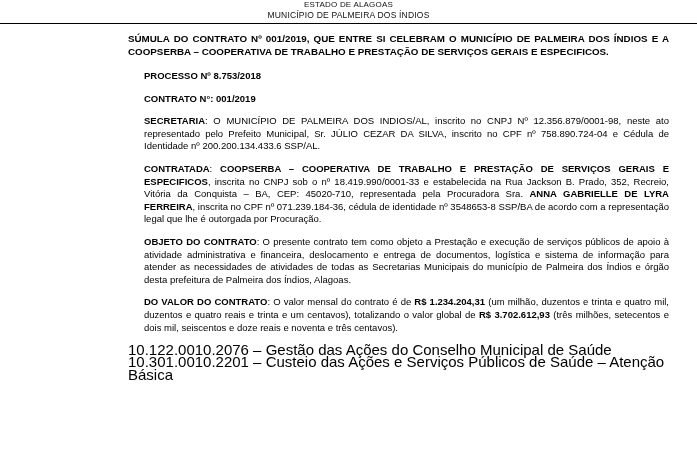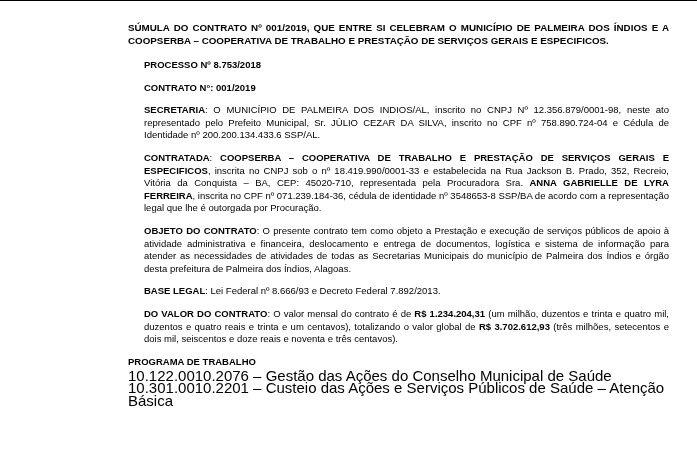--- a/index.html
+++ b/index.html
@@ -57,59 +57,61 @@
     margin: 0 0 2px 0;
   }
   .b {
     font-weight: bold;
   }
   .title-block {
     font-weight: bold;
     font-size: 9.8px;
     line-height: 13px;
     text-align: justify;
-    margin: 12px 0 12px 0;
+    margin: 0 0 12px 0;
   }
   .small-list {
     font-size: 15px;
     line-height: 12.2px;
     margin: 0;
   }
   .budget-title {
     font-weight: bold;
     font-size: 9.5px;
     line-height: 12.4px;
     margin: 0;
   }
 </style>
 </head>
 <body>
 
 <div class="page">
 
+  <div class="header">
+    <div class="line1">ESTADO DE ALAGOAS</div>
+    <div class="line2">MUNICÍPIO DE PALMEIRA DOS ÍNDIOS</div>
+  </div>
   <div class="rule"></div>
 
   <div class="content">
 
     <div class="title-block">SÚMULA DO CONTRATO Nº 001/2019, QUE ENTRE SI CELEBRAM O MUNICÍPIO DE PALMEIRA DOS ÍNDIOS E A COOPSERBA – COOPERATIVA DE TRABALHO E PRESTAÇÃO DE SERVIÇOS GERAIS E ESPECIFICOS.</div>
 
     <p class="para"><span class="b">PROCESSO Nº 8.753/2018</span></p>
 
     <p class="para"><span class="b">CONTRATO N°: 001/2019</span></p>
 
     <p class="para"><span class="b">SECRETARIA</span><span>: O MUNICÍPIO DE PALMEIRA DOS INDIOS/AL, inscrito no CNPJ Nº 12.356.879/0001-98, neste ato representado pelo Prefeito Municipal, Sr. JÚLIO CEZAR DA SILVA, inscrito no CPF nº 758.890.724-04 e Cédula de Identidade nº 200.200.134.433.6 SSP/AL.</span></p>
 
     <p class="para"><span class="b">CONTRATADA</span>: <span class="b">COOPSERBA – COOPERATIVA DE TRABALHO E PRESTAÇÃO DE SERVIÇOS GERAIS E ESPECIFICOS</span><span>, inscrita no CNPJ sob o nº 18.419.990/0001-33 e estabelecida na Rua Jackson B. Prado, 352, Recreio, Vitória da Conquista – BA, CEP: 45020-710, representada pela Procuradora Sra. </span><span class="b">ANNA GABRIELLE DE LYRA FERREIRA</span><span>, inscrita no CPF nº 071.239.184-36, cédula de identidade nº 3548653-8 SSP/BA de acordo com a representação legal que lhe é outorgada por Procuração.</span></p>
 
     <p class="para"><span class="b">OBJETO DO CONTRATO</span><span>: O presente contrato tem como objeto a Prestação e execução de serviços públicos de apoio à atividade administrativa e financeira, deslocamento e entrega de documentos, logística e sistema de informação para atender as necessidades de atividades de todas as Secretarias Municipais do município de Palmeira dos Índios e órgão desta prefeitura de Palmeira dos Índios, Alagoas.</span></p>
 
-    <p class="para"><span class="b">BASE LEGAL</span><span>: Lei Federal nº 8.666/93 e Decreto Federal 7.892/2013.</span></p>
 
     <p class="para"><span class="b">DO VALOR DO CONTRATO</span><span>: O valor mensal do contrato é de </span><span class="b">R$ 1.234.204,31</span><span> (um milhão, duzentos e trinta e quatro mil, duzentos e quatro reais e trinta e um centavos), totalizando o valor global de </span><span class="b">R$ 3.702.612,93</span><span> (três milhões, setecentos e dois mil, seiscentos e doze reais e noventa e três centavos).</span></p>
 
 
-    <p class="budget-title tight">PROGRAMA DE TRABALHO</p>
 
     <p class="small-list">10.122.0010.2076 – Gestão das Ações do Conselho Municipal de Saúde</p>
     <p class="small-list">10.301.0010.2201 – Custeio das Ações e Serviços Públicos de Saúde – Atenção Básica</p>
 
   </div>
 </div>
 
 </body></html>

